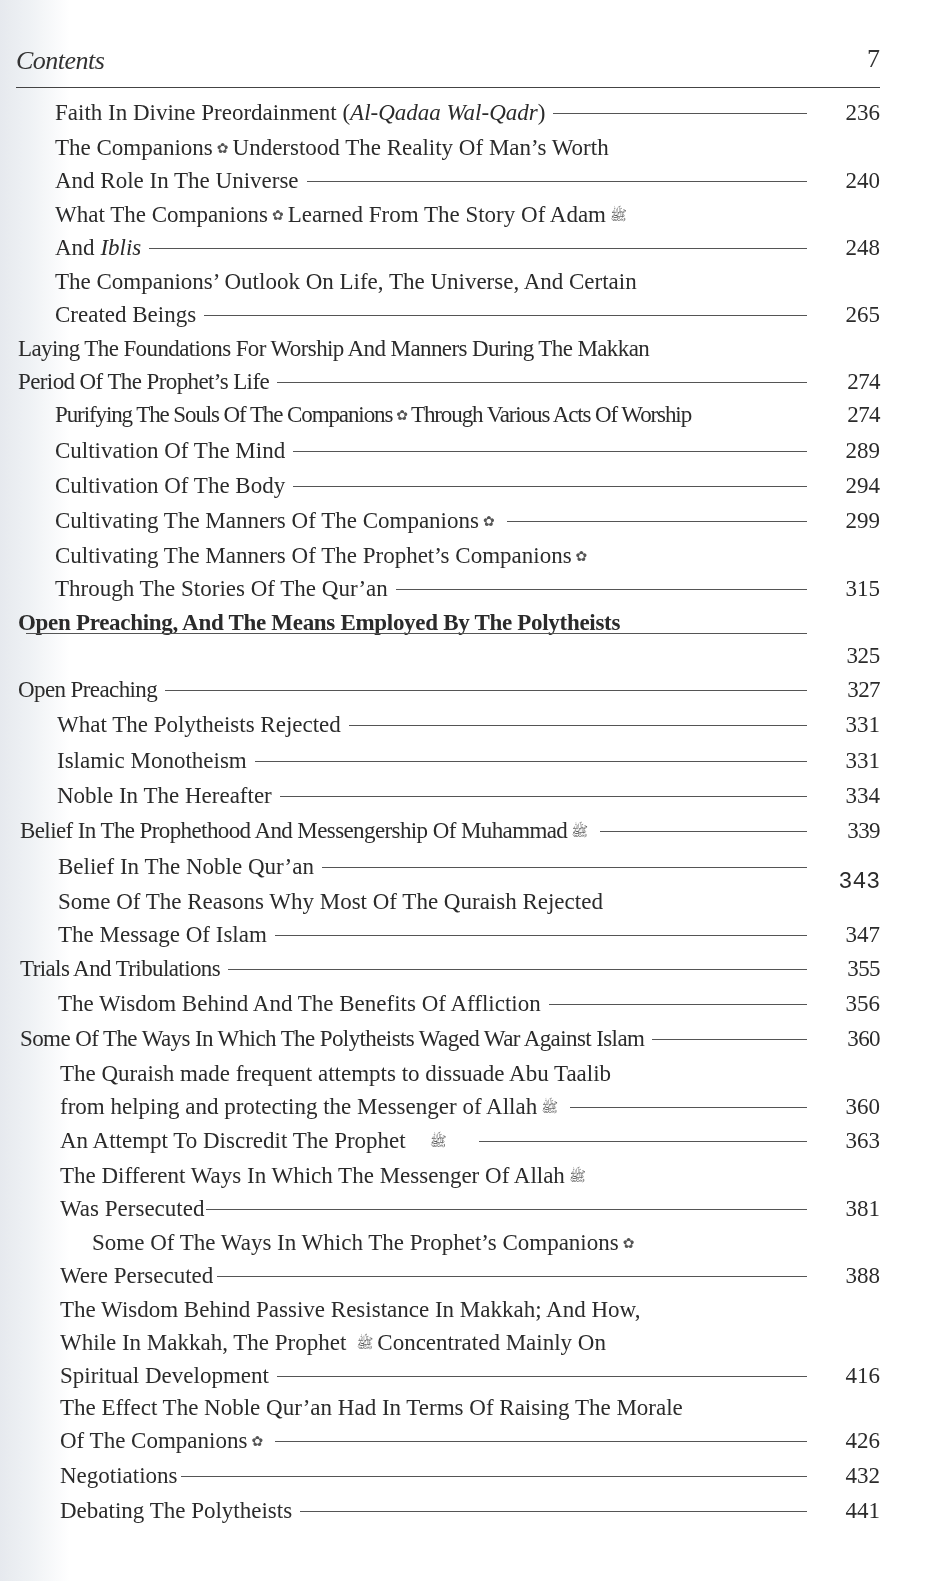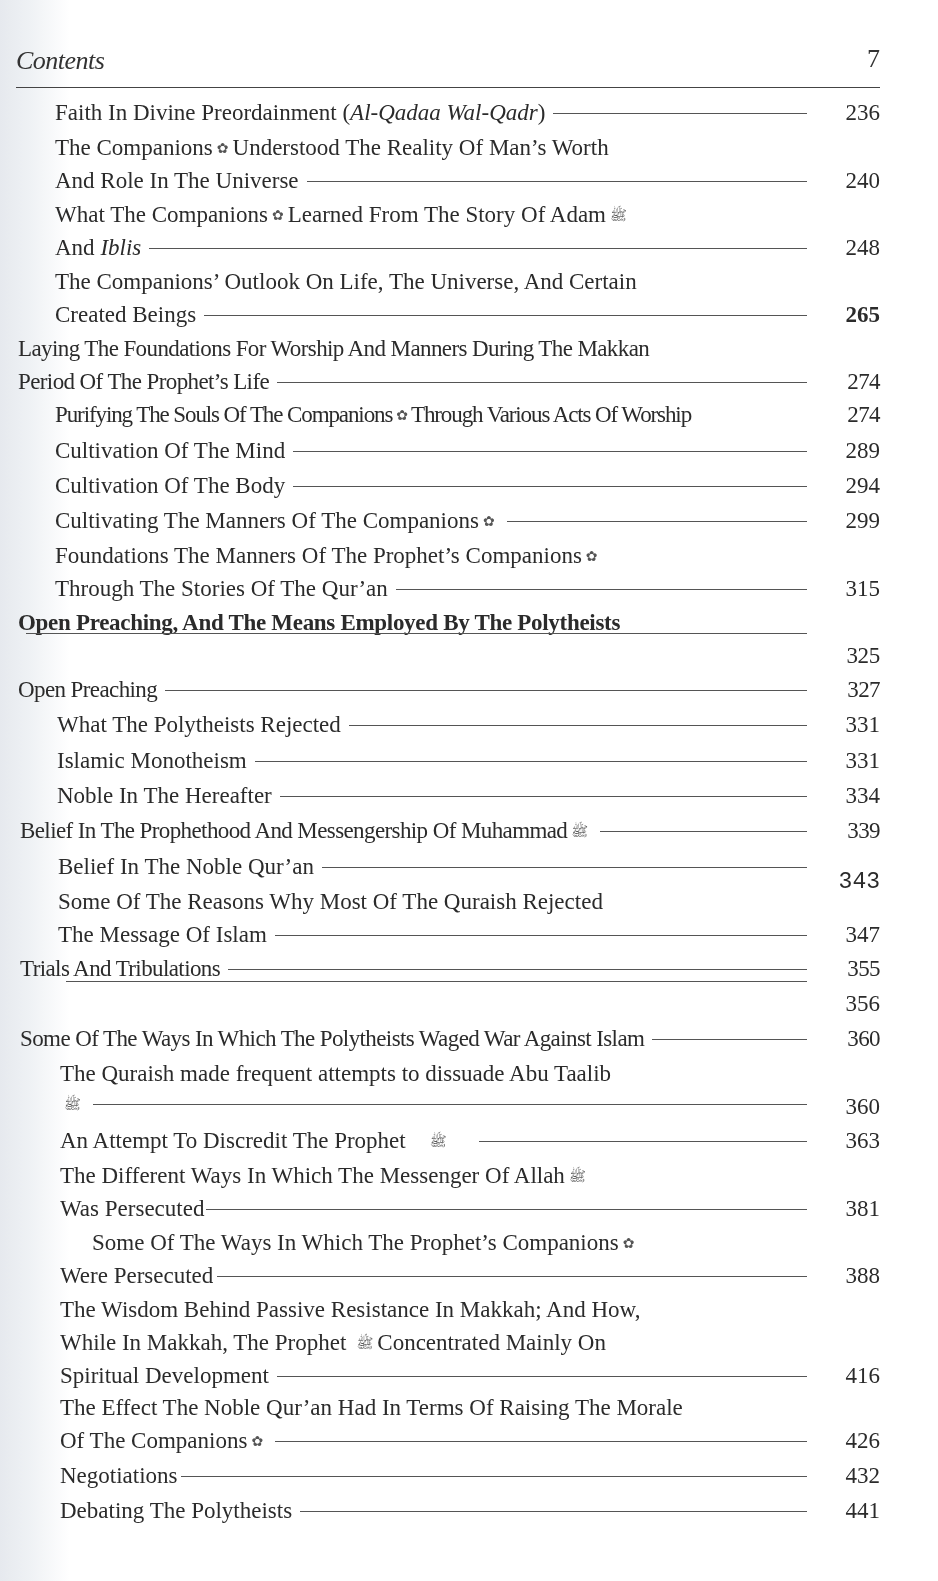--- a/index.html
+++ b/index.html
@@ -144,21 +144,21 @@
     </div>
     <span class="pg" style="top:33px;">248</span>
   </div>
 
   <div class="entry" style="top:265px;">
     <div class="line" style="left:55px; top:0;">The Companions’ Outlook On Life, The Universe, And Certain</div>
     <div class="last-line" style="left:55px; right:125px; top:33px;">
       <span>Created Beings</span>
       <span class="leader"></span>
     </div>
-    <span class="pg" style="top:33px;font-weight:bold;">265</span>
+    <span class="pg" style="top:33px;">265</span>
   </div>
 
   <div class="entry condensed" style="top:332px;">
     <div class="line" style="left:18px; top:0;">Laying The Foundations For Worship And Manners During The Makkan</div>
     <div class="last-line" style="left:18px; right:125px; top:33px;">
       <span>Period Of The Prophet’s Life</span>
       <span class="leader"></span>
     </div>
     <span class="pg" style="top:33px;">274</span>
   </div>
@@ -190,21 +190,21 @@
     <div class="last-line" style="left:55px; right:125px; top:0;">
       <span>Cultivating The Manners Of The Companions</span>
         <span class="honor">✿</span>
       <span class="leader"></span>
     </div>
     <span class="pg" style="top:0;">299</span>
   </div>
 
   <div class="entry" style="top:539px;">
     <div class="line" style="left:55px; top:0;">
-      <span>Foundations The Manners Of The Prophet’s Companions</span><span class="honor">✿</span>
+      <span>Cultivating The Manners Of The Prophet’s Companions</span><span class="honor">✿</span>
     </div>
     <div class="last-line" style="left:55px; right:125px; top:33px;">
       <span>Through The Stories Of The Qur’an</span>
       <span class="leader"></span>
     </div>
     <span class="pg" style="top:33px;">315</span>
   </div>
 
   <div class="entry bold" style="top:606px;">
     <div class="line" style="left:18px; top:0;">Open Preaching, And The Means Employed By The Polytheists</div>
@@ -275,36 +275,38 @@
   <div class="entry condensed" style="top:952px;">
     <div class="last-line" style="left:20px; right:125px; top:0;">
       <span>Trials And Tribulations</span>
       <span class="leader"></span>
     </div>
     <span class="pg" style="top:0;">355</span>
   </div>
 
   <div class="entry" style="top:987px;">
     <div class="last-line" style="left:58px; right:125px; top:0;">
+      <span>The Wisdom Behind And The Benefits Of Affliction</span>
       <span class="leader"></span>
     </div>
     <span class="pg" style="top:0;">356</span>
   </div>
 
   <div class="entry condensed" style="top:1022px;">
     <div class="last-line" style="left:20px; right:125px; top:0;">
       <span>Some Of The Ways In Which The Polytheists Waged War Against Islam</span>
       <span class="leader"></span>
     </div>
     <span class="pg" style="top:0;">360</span>
   </div>
 
   <div class="entry" style="top:1057px;">
     <div class="line" style="left:60px; top:0;">The Quraish made frequent attempts to dissuade Abu Taalib</div>
     <div class="last-line" style="left:60px; right:125px; top:33px;">
+      <span>from helping and protecting the Messenger of Allah</span>
         <span class="honor">ﷺ</span>
       <span class="leader"></span>
     </div>
     <span class="pg" style="top:33px;">360</span>
   </div>
 
   <div class="entry" style="top:1124px;">
     <div class="last-line" style="left:60px; right:125px; top:0;gap:20px;">
       <span>An Attempt To Discredit The Prophet</span>
         <span class="honor">ﷺ</span>

